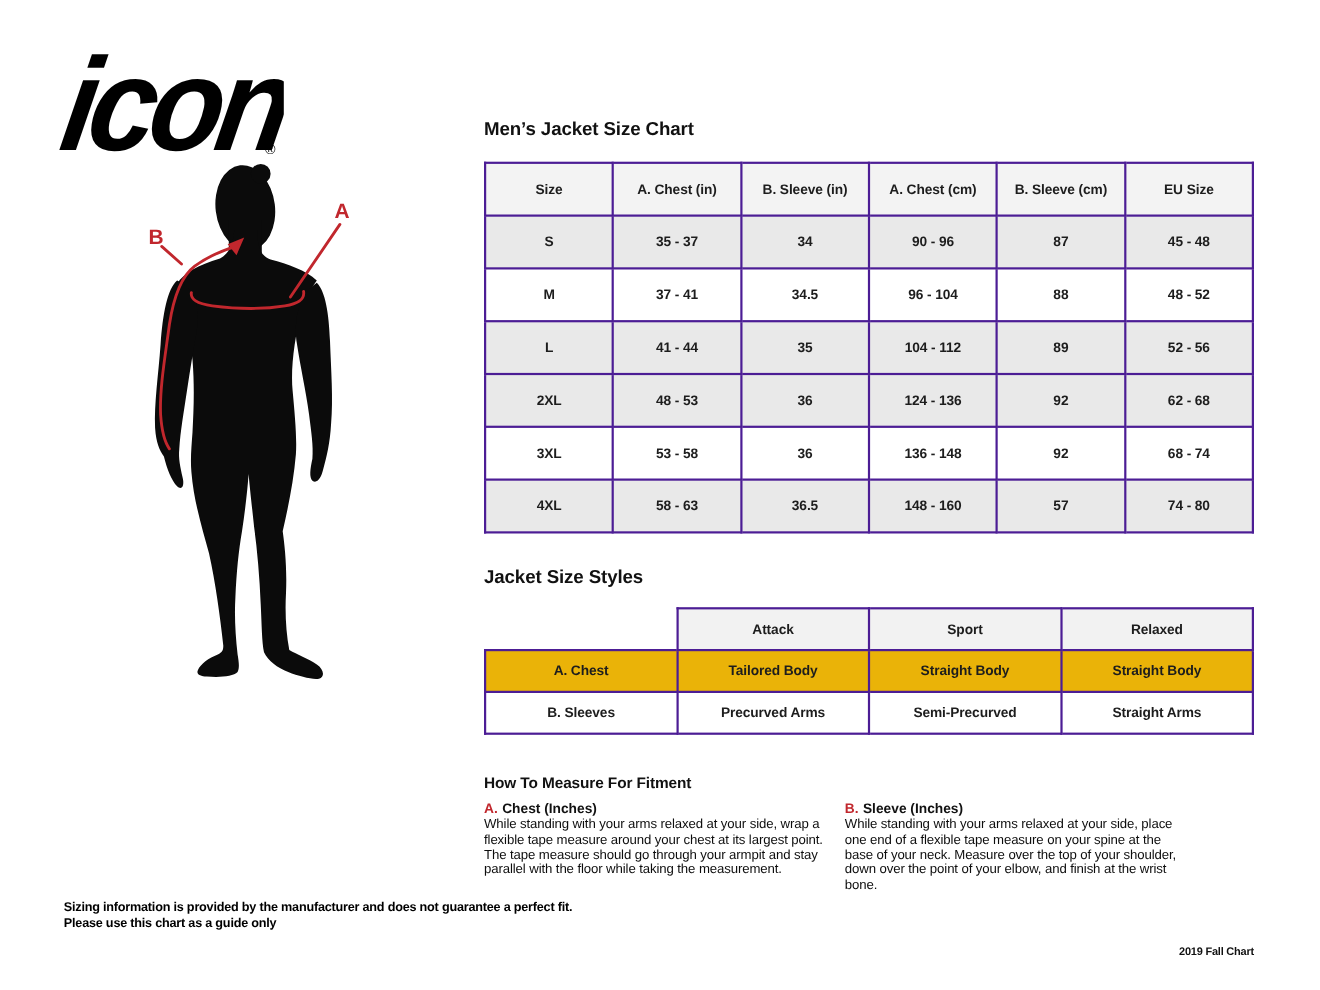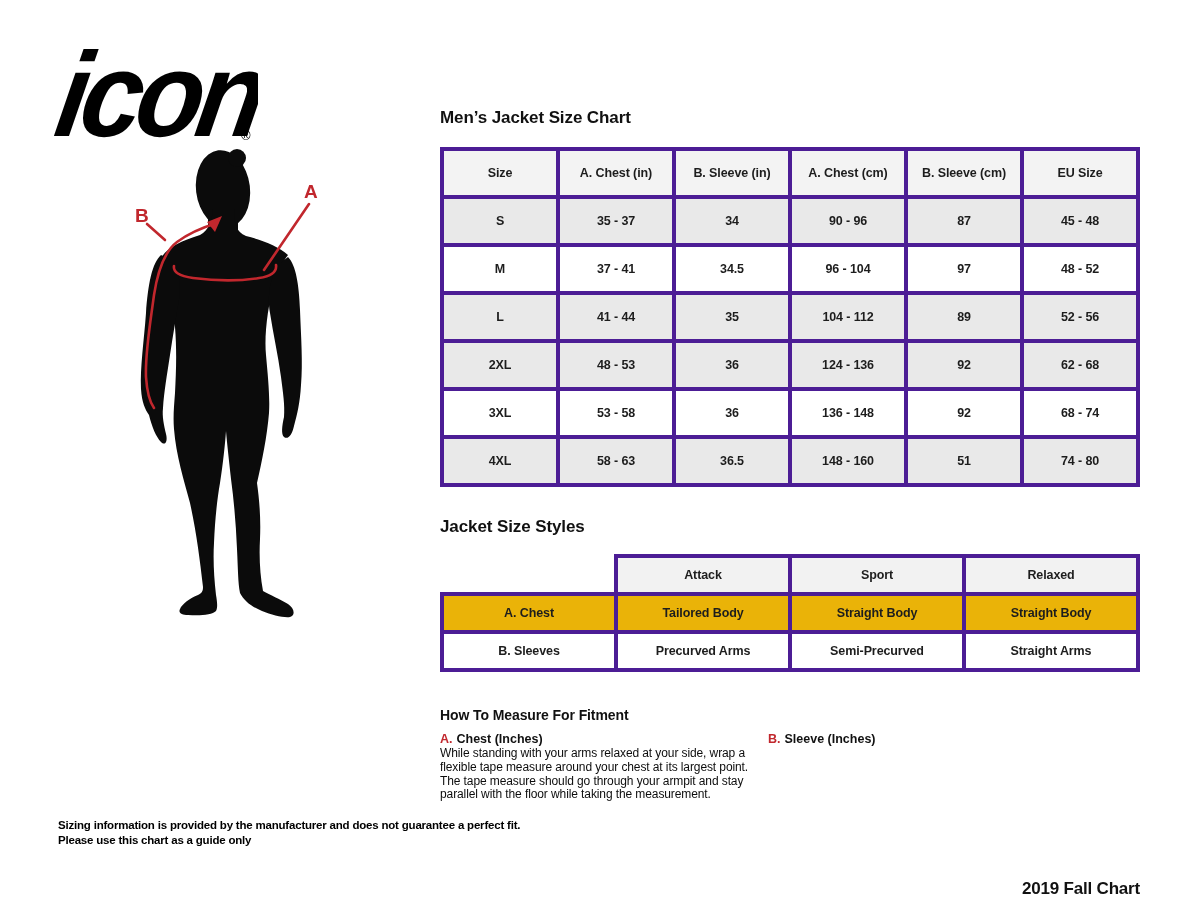--- a/index.html
+++ b/index.html
@@ -15,21 +15,21 @@
   
   .content { position:absolute; left:440px; top:108px; width:700px; }
   h1.section-title, h2.section-title, h3.section-title {
     font-size:17px; line-height:19px; font-weight:bold; color:#111;
     letter-spacing:-0.1px;
   }
   h3.section-title { font-size:14px; }
   
   table { border-collapse:collapse; table-layout:fixed; width:700px; }
   td {
-    border:4px solid #4c1d95; text-align:center; vertical-align:middle;
+    border:2px solid #4c1d95; text-align:center; vertical-align:middle;
     font-size:12.5px; font-weight:bold; color:#1d1d1d; letter-spacing:-0.1px;
   }
   table.size-table { margin-top:20px; }
   table.size-table tr { height:48px; }
   table.size-table tr.head td { background:#f3f3f3; }
   table.size-table tr.shade td { background:#e9e9e9; }
   
   h2.section-title { margin-top:30px; }
   table.style-table { margin-top:18px; }
   table.style-table tr { height:38px; }
@@ -39,21 +39,21 @@
   
   h3.section-title { margin-top:34px; }
   .measure-cols { display:flex; margin-top:7px; }
   .measure-col { width:312px; }
   .measure-col + .measure-col { margin-left:16px; }
   .measure-head { font-size:12.5px; font-weight:bold; color:#111; }
   .measure-head .prefix { color:#c1272d; margin-right:4px; }
   .measure-body { margin-top:1px; font-size:12px; line-height:13.8px; color:#0d0d0d; letter-spacing:-0.1px; }
   
   .disclaimer { position:absolute; left:58px; top:818px; font-size:11.5px; line-height:14.5px; color:#000; font-weight:bold; letter-spacing:-0.2px; }
-  .edition { position:absolute; right:60px; top:879px; font-size:17px; color:#111; font-weight:bold; letter-spacing:-0.2px; }
+  .edition { position:absolute; right:60px; top:860px; font-size:10px; color:#111; font-weight:bold; letter-spacing:-0.2px; }
 </style>
 </head>
 <body>
 
 <div class="page">
 
   <div class="logo">
     <svg width="210" height="100" viewBox="0 0 210 100">
       <text transform="translate(4,92) scale(0.92,1) skewX(-10)" font-size="120" font-weight="bold" font-style="italic" font-family="'Liberation Sans', sans-serif" letter-spacing="-7" fill="#000000">icon</text>
       <text x="193" y="96" font-size="13" fill="#000000" font-family="'Liberation Sans', sans-serif">®</text>
@@ -160,21 +160,21 @@
           <td>34</td>
           <td>90 - 96</td>
           <td>87</td>
           <td>45 - 48</td>
         </tr>
         <tr>
           <td>M</td>
           <td>37 - 41</td>
           <td>34.5</td>
           <td>96 - 104</td>
-          <td>97</td>
+          <td>88</td>
           <td>48 - 52</td>
         </tr>
         <tr class="shade">
           <td>L</td>
           <td>41 - 44</td>
           <td>35</td>
           <td>104 - 112</td>
           <td>89</td>
           <td>52 - 56</td>
         </tr>
@@ -192,21 +192,21 @@
           <td>36</td>
           <td>136 - 148</td>
           <td>92</td>
           <td>68 - 74</td>
         </tr>
         <tr class="shade">
           <td>4XL</td>
           <td>58 - 63</td>
           <td>36.5</td>
           <td>148 - 160</td>
-          <td>51</td>
+          <td>57</td>
           <td>74 - 80</td>
         </tr>
       </tbody>
     </table>
 
     <h2 class="section-title">Jacket Size Styles</h2>
 
     <table class="style-table">
       <tbody>
         <tr class="head">
@@ -236,20 +236,21 @@
       <div class="measure-col">
         <div class="measure-head">
           <span class="prefix">A.</span><span>Chest (Inches)</span>
         </div>
         <div class="measure-body">While standing with your arms relaxed at your side, wrap a flexible tape measure around your chest at its largest point. The tape measure should go through your armpit and stay parallel with the floor while taking the measurement.</div>
       </div>
       <div class="measure-col">
         <div class="measure-head">
           <span class="prefix">B.</span><span>Sleeve (Inches)</span>
         </div>
+        <div class="measure-body">While standing with your arms relaxed at your side, place one end of a flexible tape measure on your spine at the base of your neck. Measure over the top of your shoulder, down over the point of your elbow, and finish at the wrist bone.</div>
       </div>
     </div>
 
   </div>
 
   <div class="disclaimer">
     <div>Sizing information is provided by the manufacturer and does not guarantee a perfect fit.</div>
     <div>Please use this chart as a guide only</div>
   </div>
   <div class="edition">2019 Fall Chart</div>

